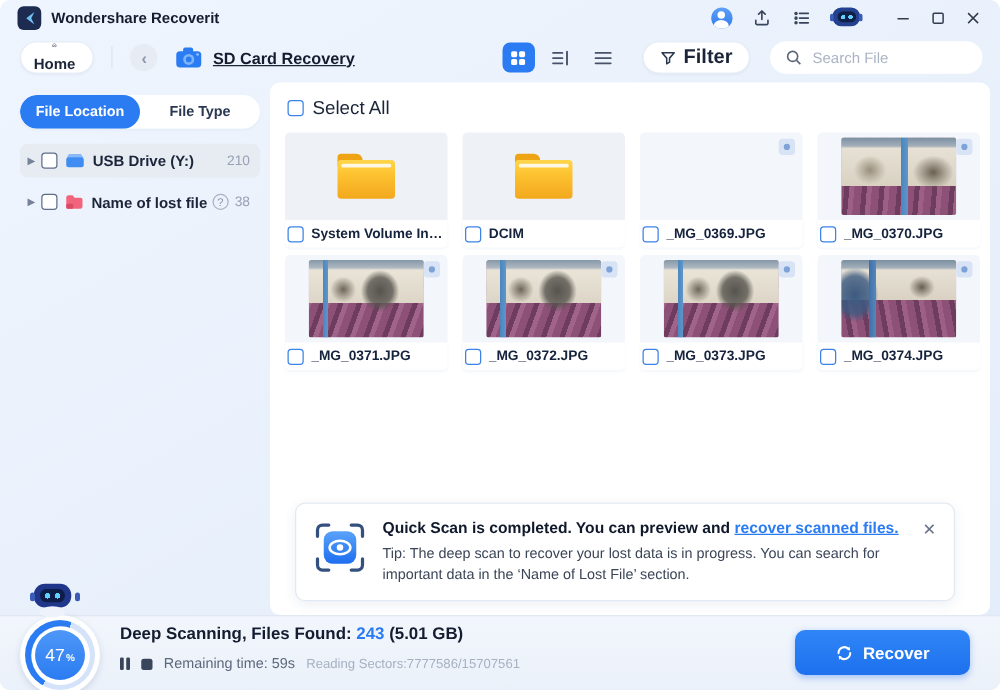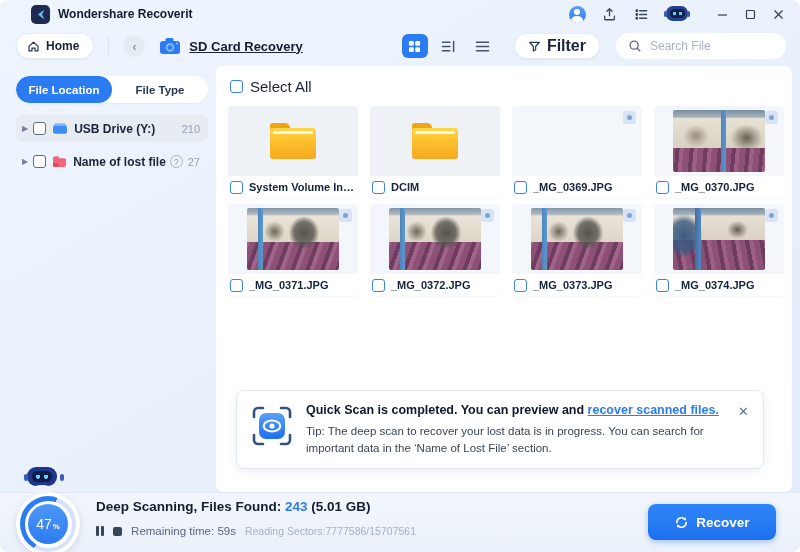--- a/index.html
+++ b/index.html
@@ -2,42 +2,42 @@
 <html><head>
 <meta charset="utf-8">
 <style>
   * { margin:0; padding:0; box-sizing:border-box; }
   html,body { width:800px; height:552px; }
   body { font-family:"Liberation Sans", sans-serif; font-size:12px; color:#1b2438; }
   .window { position:relative; width:800px; height:552px; overflow:hidden;
     background:linear-gradient(150deg,#eff5fe 0%,#e8f0fb 55%,#e3ecfa 100%); border-radius:8px; }
 
   
-  .titlebar { position:absolute; top:0; left:17px; right:0; height:28px; display:flex; align-items:center; padding:0 10px 0 14px; }
+  .titlebar { position:absolute; top:0; left:0; right:0; height:28px; display:flex; align-items:center; padding:0 10px 0 14px; }
   .logo { width:19px; height:19px; border-radius:5px; background:#1d2b50; position:relative; margin-right:8px; }
   .logo svg { position:absolute; inset:0; }
   .app-title { font-weight:bold; font-size:12px; color:#141c30; }
   .titlebar-right { margin-left:auto; display:flex; align-items:center; gap:14px; }
   .tb-icon { width:18px; height:18px; display:flex; align-items:center; justify-content:center; cursor:pointer; }
   .avatar { width:17px; height:17px; border-radius:50%; background:linear-gradient(#5ea0f7,#2e7bf0); position:relative; overflow:hidden; }
   .avatar::before { content:""; position:absolute; left:5.5px; top:3px; width:6px; height:6px; border-radius:50%; background:#fff; }
   .avatar::after { content:""; position:absolute; left:2.5px; top:10px; width:12px; height:9px; border-radius:50%; background:#fff; }
   .mini-robot { position:relative; width:26px; height:18px; }
   .mini-robot .head { position:absolute; left:2px; top:1px; width:22px; height:15px; background:#24418f; border-radius:7px; }
   .mini-robot .face { position:absolute; left:5.5px; top:4px; width:15px; height:9px; border-radius:5px;
      background:radial-gradient(circle 1.8px at 30% 52%, #5fd0ff 98%, transparent), radial-gradient(circle 1.8px at 70% 52%, #5fd0ff 98%, transparent), #101f46; }
   .mini-robot .earL,.mini-robot .earR { position:absolute; top:6px; width:3px; height:6px; background:#3a5cb5; border-radius:2px; }
   .mini-robot .earL { left:0; } .mini-robot .earR { right:0; }
   .win-controls { display:flex; align-items:center; gap:4px; margin-left:6px; }
   .win-btn { width:24px; height:20px; display:flex; align-items:center; justify-content:center; cursor:pointer; color:#333c4e; }
 
   
   .navbar { position:absolute; top:28px; left:0; right:0; height:36px; display:flex; align-items:center; padding:0 14px 0 16px; }
   .home-btn { display:flex; align-items:center; gap:6px; background:#fff; border:1px solid #e7edf6; border-radius:15px;
-    height:26px; padding:0 14px 0 10px; font-weight:bold; font-size:12px; color:#1b2438; box-shadow:0 1px 2px rgba(40,70,140,.06); cursor:pointer; }
+    height:26px; padding:0 14px 0 10px; font-weight:bold; font-size:12px; color:#1b2438; box-shadow:0 1px 2px rgba(40,70,140,.06); cursor:pointer;flex-direction:column; }
   .nav-divider { width:1px; height:18px; background:#dde4ef; margin:0 14px; }
   .back-btn { width:22px; height:22px; border-radius:50%; background:#e7ecf4; color:#8b96a8; display:flex; align-items:center; justify-content:center;
     font-size:13px; font-weight:bold; cursor:pointer; margin-right:14px; }
   .page-title-wrap { display:flex; align-items:center; gap:8px;text-decoration:underline; }
   .page-title { font-weight:bold; font-size:13px; color:#141c30; }
   .navbar-right { margin-left:auto; display:flex; align-items:center; }
   .view-btn { width:26px; height:24px; border-radius:6px; display:flex; align-items:center; justify-content:center; cursor:pointer; }
   .view-btn.active { background:#2b7cf2; }
   .view-group { display:flex; align-items:center; gap:8px; margin-right:18px; }
   .filter-btn { display:flex; align-items:center; gap:6px; background:#fff; border:1px solid #e7edf6; border-radius:14px; height:26px;
@@ -104,21 +104,21 @@
       linear-gradient(90deg, transparent 24%, #3f6ea6 24%, #5488bd 30%, transparent 30%),
       radial-gradient(ellipse 26px 30px at 12% 45%, #3c5a80 0%, rgba(60,90,128,.8) 50%, transparent 72%),
       radial-gradient(ellipse 16px 14px at 70% 35%, #665e50 0%, transparent 65%),
       linear-gradient(180deg, #7a8fa0 0%, #a3afba 10%, #e6e1d4 13%, #d9d2c3 52%, transparent 52%),
       repeating-linear-gradient(80deg, #8d5076 0 6px, #6e3c5f 6px 10px, #9d5f86 10px 14px); }
   .eye-badge { position:absolute; right:6px; top:5px; width:13px; height:13px; border-radius:3px; background:#d8e4f5;
     display:flex; align-items:center; justify-content:center; }
   .eye-badge::before { content:""; width:5px; height:5px; border-radius:50%; background:#7ea3d8; }
 
   
-  .notice { position:absolute; left:20px; top:324px; width:528px; background:#fff; border:1px solid #e3e9f2; border-radius:8px;
+  .notice { position:absolute; left:20px; top:336px; width:528px; background:#fff; border:1px solid #e3e9f2; border-radius:8px;
     box-shadow:0 3px 10px rgba(30,60,120,.08); padding:12px 14px 12px 14px; display:flex; gap:13px; }
   .notice-icon { flex:0 0 auto; margin-top:2px; }
   .notice-body { flex:1; }
   .notice-title { font-size:12.5px; font-weight:bold; color:#10192b; }
   .notice-link { color:#2b7cf2; text-decoration:underline; cursor:pointer; }
   .notice-tip { margin-top:6px; font-size:11.5px; line-height:1.45; color:#3b4557; max-width:440px; }
   .notice-close { flex:0 0 auto; color:#6a7488; font-size:13px; cursor:pointer; line-height:1; margin-top:2px; }
 
   
   .footer { position:absolute; left:0; right:0; bottom:0; height:60px; background:linear-gradient(#f2f6fc,#ebf1fa);
@@ -140,21 +140,21 @@
   .core .pct { font-size:14px; font-weight:normal; }
   .core .pct-sign { font-size:8px; font-weight:bold; margin:5px 0 0 1px; }
   .status-line1 { position:absolute; left:96px; top:499px; font-size:13.5px; font-weight:bold; color:#141c30; }
   .status-line1 .count { color:#2b7cf2; }
   .status-line2 { position:absolute; left:96px; top:525px; display:flex; align-items:center; gap:9px; }
   .pause-icon { display:flex; gap:2.5px; cursor:pointer; }
   .pause-icon i { width:2.8px; height:10px; background:#39455b; border-radius:1px; }
   .stop-icon { width:9px; height:9px; background:#39455b; border-radius:2px; cursor:pointer; }
   .remaining { font-size:11.5px; color:#5c687c; }
   .sectors { font-size:10.5px; color:#a7b1c2; }
-  .recover-btn { position:absolute; right:24px; top:504px; width:128px; height:36px; border-radius:8px;
+  .recover-btn { position:absolute; right:24px; top:504px; width:140px; height:36px; border-radius:8px;
     background:linear-gradient(#2f86f6,#1e70ee); color:#fff; font-weight:bold; font-size:13.5px;
     display:flex; align-items:center; justify-content:center; gap:7px; cursor:pointer; box-shadow:0 2px 6px rgba(30,110,235,.35); }
 </style>
 </head>
 <body>
 
 <div class="window">
 
   <div class="titlebar">
     <div class="logo">
@@ -295,21 +295,21 @@
         <span class="caret">▶</span>
         <span class="checkbox"></span>
         <span class="tree-icon">
           <svg width="15" height="13" viewBox="0 0 15 13">
             <path d="M1 3.2a2 2 0 0 1 2-2h3.1l1.5 2h4.9A1.5 1.5 0 0 1 14 4.7V10a2 2 0 0 1-2 2H3a2 2 0 0 1-2-2z" fill="#f2647c"></path>
             <rect x="1" y="8" width="5.5" height="4" rx="1.2" fill="#d94a63"></rect>
           </svg>
         </span>
         <span class="tree-label">Name of lost file</span>
         <span class="help-circle">?</span>
-        <span class="tree-count">27</span>
+        <span class="tree-count">38</span>
       </div>
     </div>
   </aside>
 
   <main class="main">
     <div class="select-all">
       <span class="checkbox blue"></span>
       <span class="select-all-label">Select All</span>
     </div>
     <div class="grid" id="file-grid">

